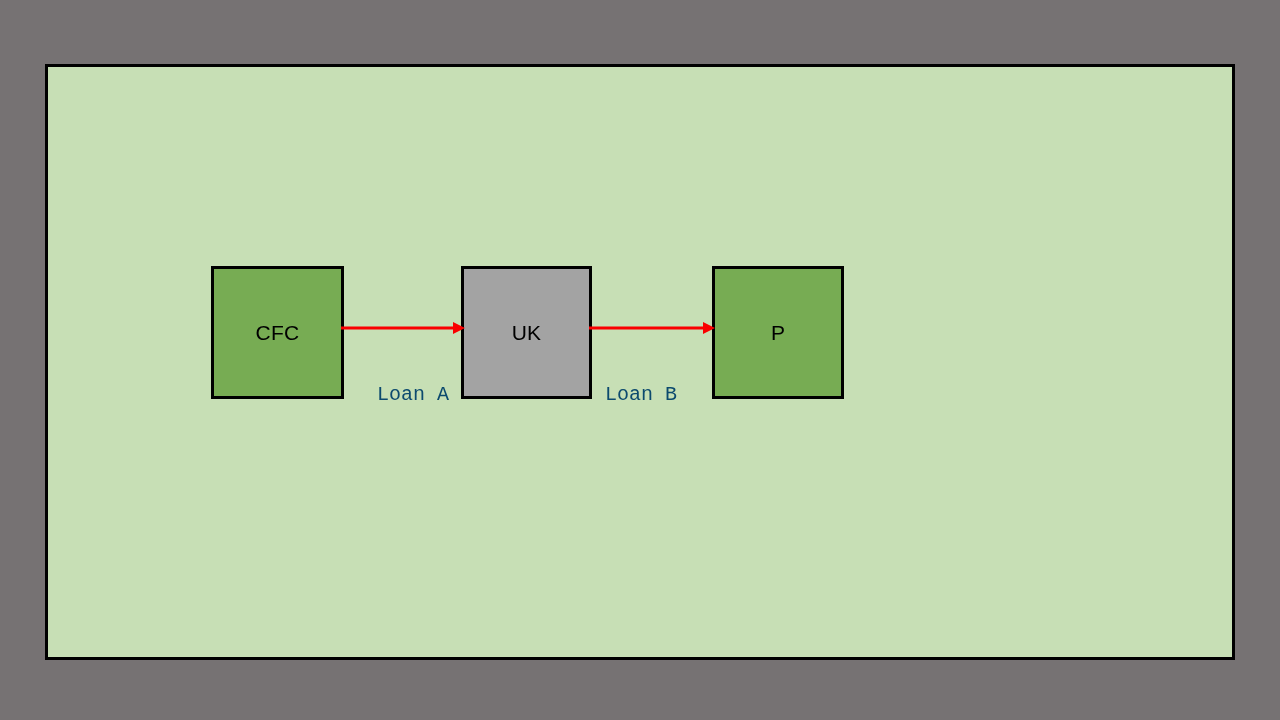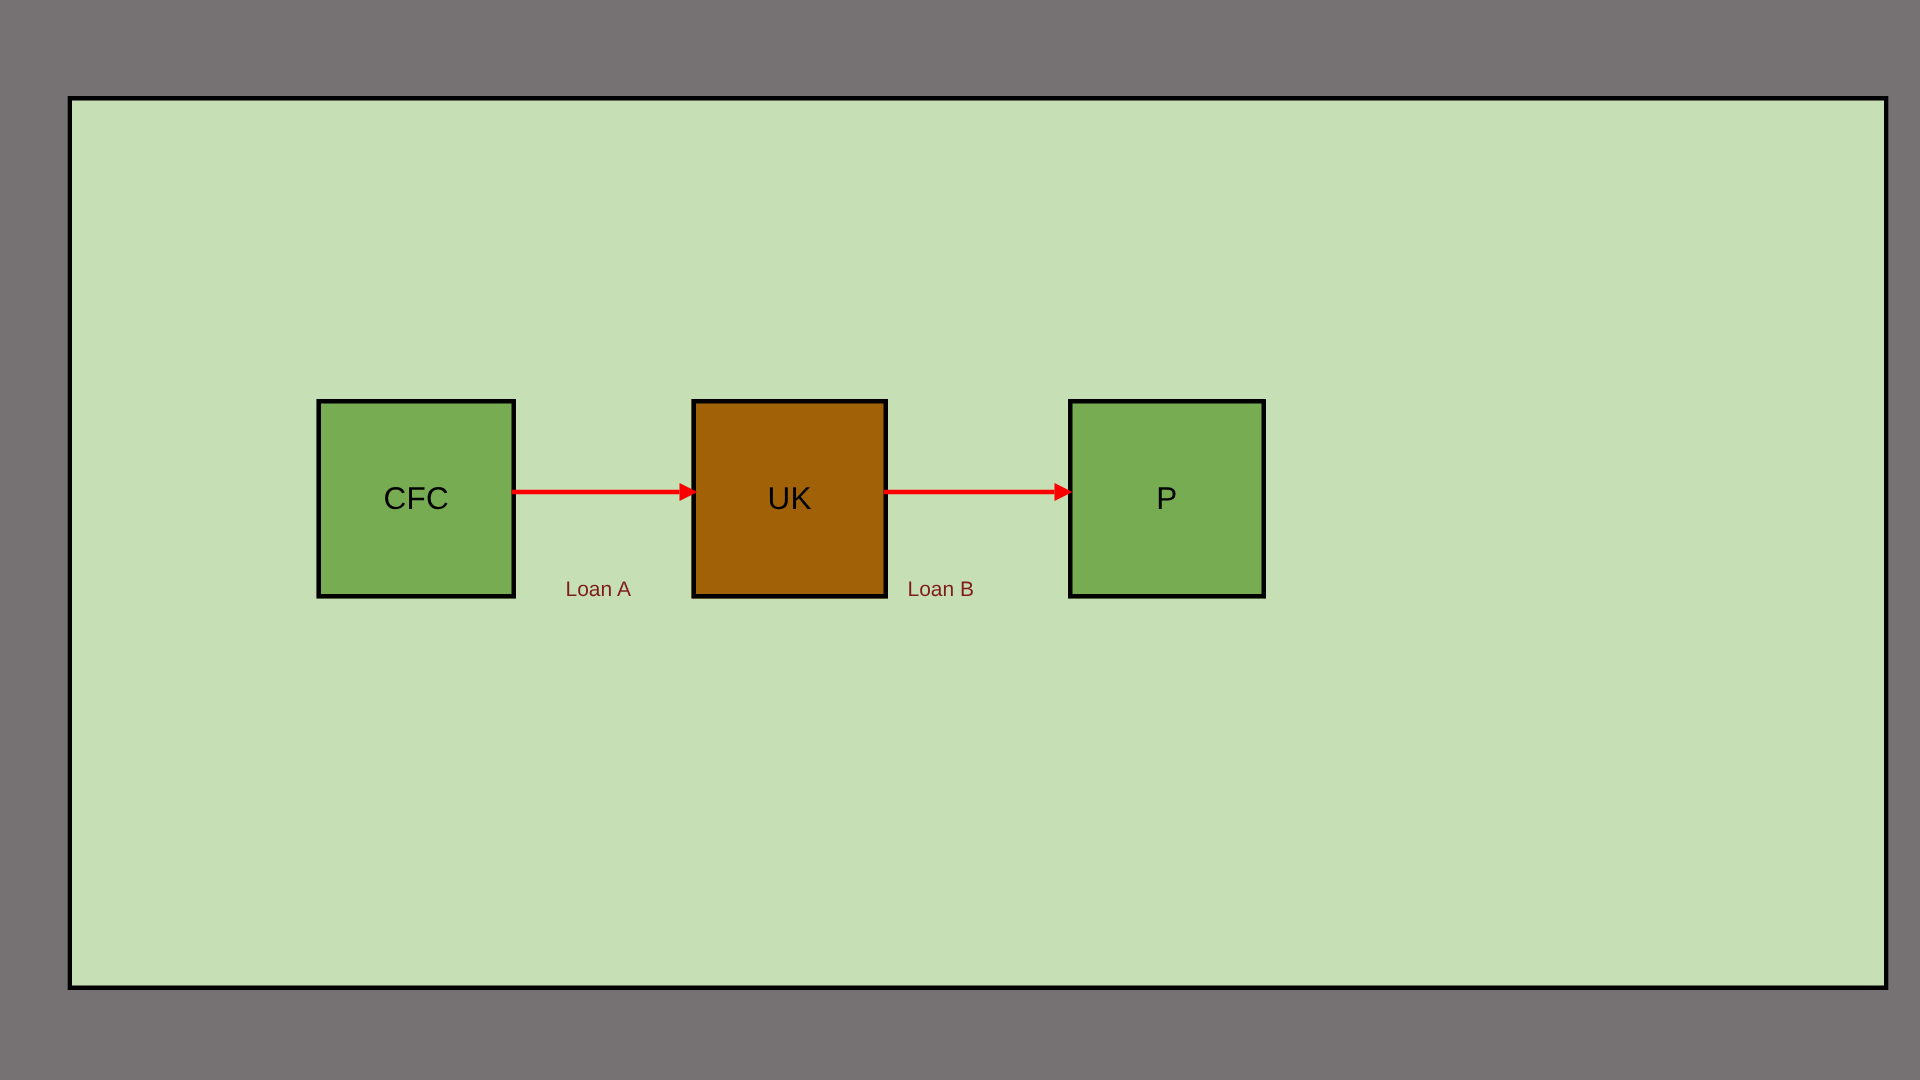--- a/index.html
+++ b/index.html
@@ -23,61 +23,60 @@
   
   #canvas {
     position: absolute;
     left: 45px;
     top: 64px;
     width: 1184px;
     height: 590px;
     background: #c7dfb5;
     border: 3px solid #000000;
     box-sizing: content-box;
-    padding-left: 24px;
   }
 
   
   .node {
     position: absolute;
     box-sizing: border-box;
     border: 3px solid #000000;
     display: flex;
     align-items: center;
     justify-content: center;
     color: #000000;
     font-size: 21px;
     line-height: 1;
     letter-spacing: 0.2px;
     font-family: "Liberation Sans", sans-serif;
   }
   .node-green  { background: #77ac53; }
-  .node-amber  { background: #a16207; justify-content: center; }
+  .node-amber  { background: #a3a3a3; justify-content: center; }
 
   #node-cfc { left: 163px; top: 199px; width: 133px; height: 133px; }
   #node-uk  { left: 413px; top: 199px; width: 131px; height: 133px; }
   #node-p   { left: 664px; top: 199px; width: 132px; height: 133px; }
 
   
   .connector {
     position: absolute;
     height: 16px;
     display: block;
   }
   #conn-loan-a { left: 293px; top: 253px; width: 124px; }
   #conn-loan-b { left: 541px; top: 253px; width: 126px; }
 
   
   .conn-label {
     position: absolute;
-    font-size: 14px;
+    font-size: 20px;
     line-height: 1;
-    color: #7f1d1d;
+    color: #0c4a6e;
     white-space: nowrap;
-    font-family: Liberation Sans, sans-serif;
+    font-family: Liberation Mono, monospace;
   }
   #label-loan-a { left: 329px; top: 318px; }
   #label-loan-b { left: 557px; top: 318px; }
 </style>
 </head>
 <body>
 
 <div id="stage">
 
   <div id="canvas">

